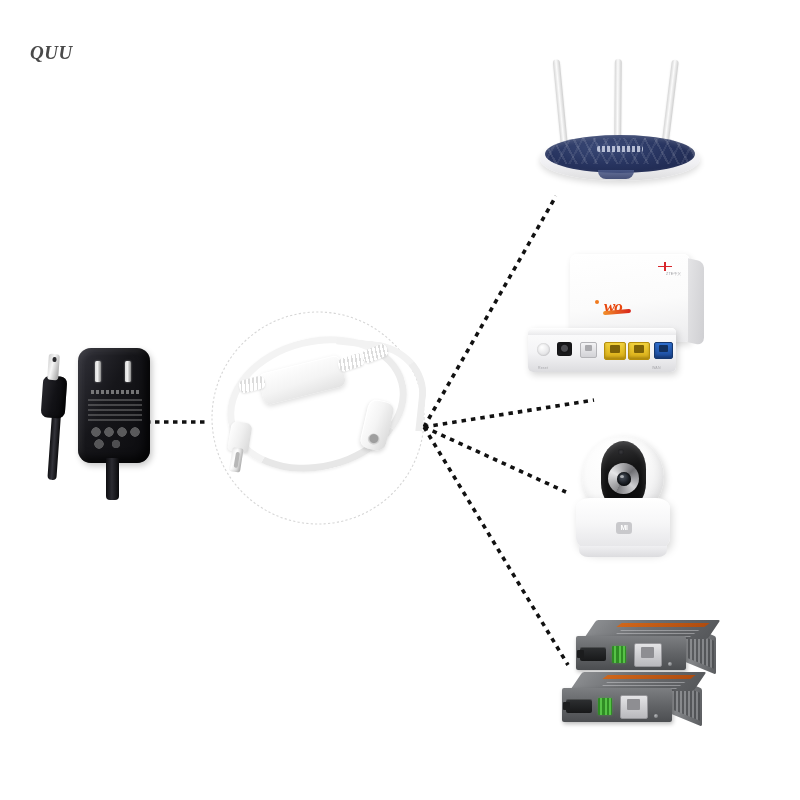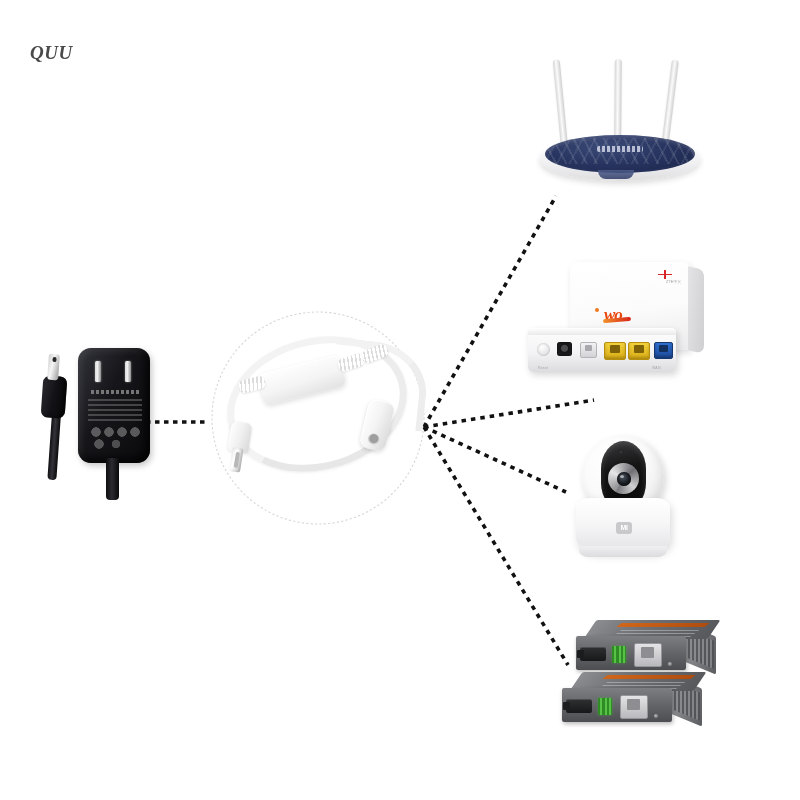--- a/index.html
+++ b/index.html
@@ -200,21 +200,21 @@
   }
   .rt-led{
     position:absolute;left:58px;bottom:14px;width:36px;height:9px;
     background:linear-gradient(180deg,#4f5d8c,#2b3765);
     border-radius:0 0 8px 8px;opacity:.85;
   }
 
   
   .ont{left:528px;top:250px;width:175px;height:132px;}
   .ont-front{
-    position:absolute;left:42px;top:12px;width:120px;height:88px;
+    position:absolute;left:42px;top:4px;width:120px;height:88px;
     background:linear-gradient(172deg,#ffffff 0%,#fbfbfb 55%,#ebebed 100%);
     border-radius:7px 7px 5px 5px;
     box-shadow:2px 3px 7px rgba(0,0,0,.14),inset 0 1px 0 #fff;
   }
   .ont-front .side{
     position:absolute;right:-14px;top:6px;width:16px;height:84px;
     background:linear-gradient(95deg,#e4e4e6,#cfcfd2);
     border-radius:0 6px 8px 0;transform:skewY(13deg);
   }
   .ont-brand{

